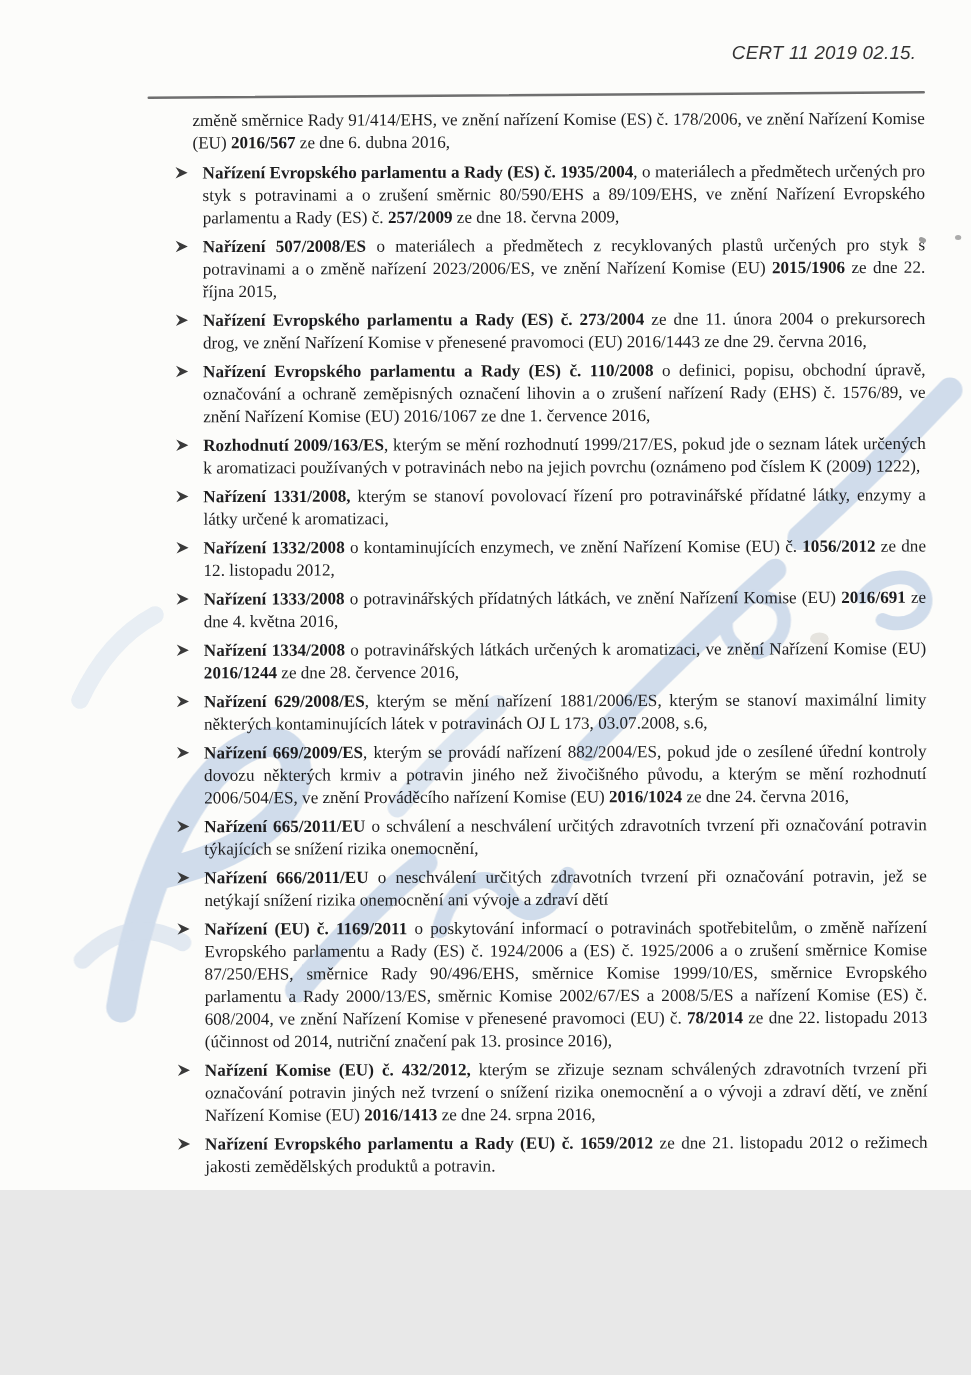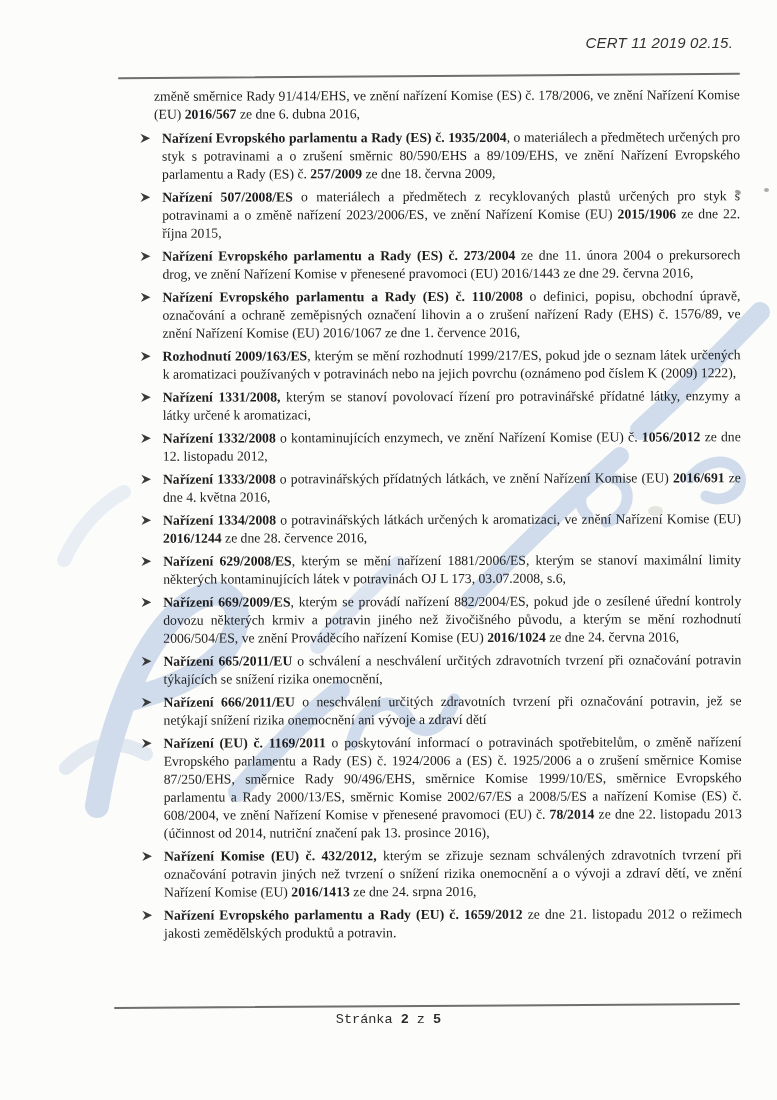--- a/index.html
+++ b/index.html
@@ -1,17 +1,17 @@
 <!DOCTYPE html>
 <html><head>
 <meta charset="utf-8">
 <style>
   html,body{margin:0;padding:0;background:#e8e8e8;}
   .page{
-    position:relative;width:777px;height:1100px;margin:0 auto;
+    position:relative;width:777px;height:952px;margin:0 auto;
     background:#fcfcfa;overflow:hidden;
     font-family:"Liberation Serif",serif;color:#1d1d1f;
   }
   
   .watermark{position:absolute;inset:0;z-index:0;pointer-events:none;}
   .header-code{
     position:absolute;top:34px;right:44px;z-index:2;
     font-family:"Liberation Sans",sans-serif;font-style:italic;
     font-size:15px;letter-spacing:.2px;color:#333;
   }

